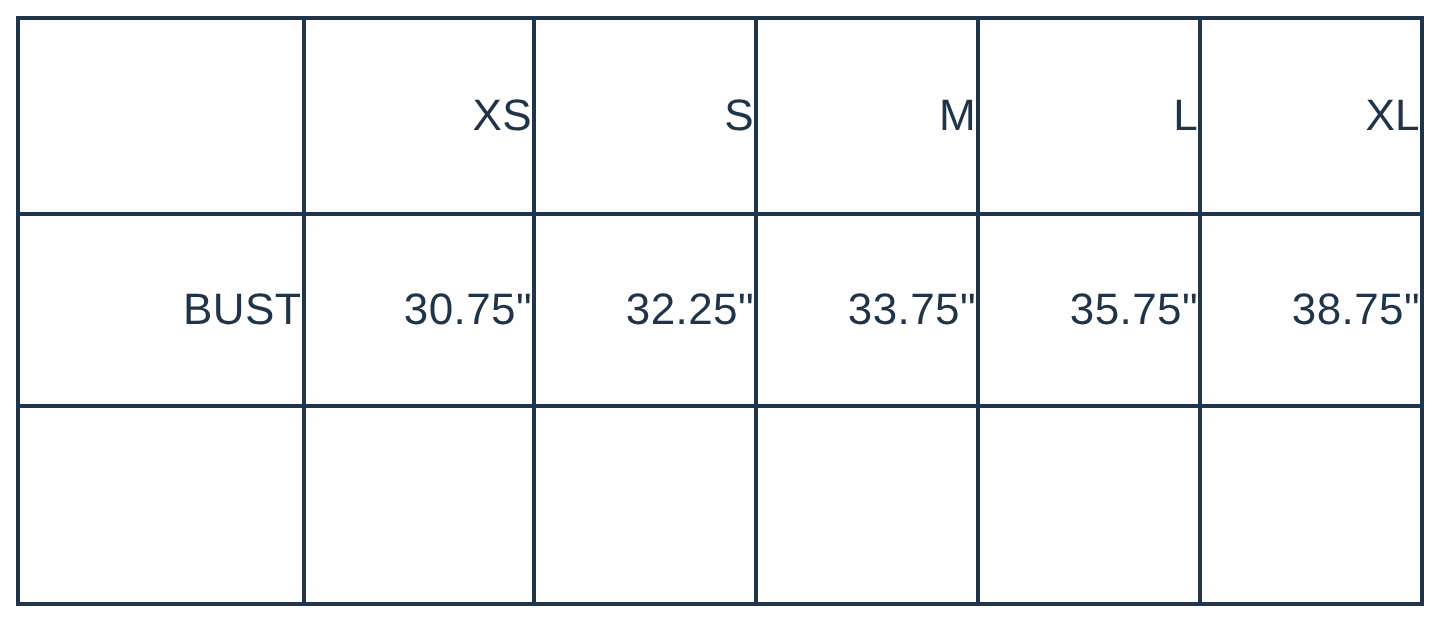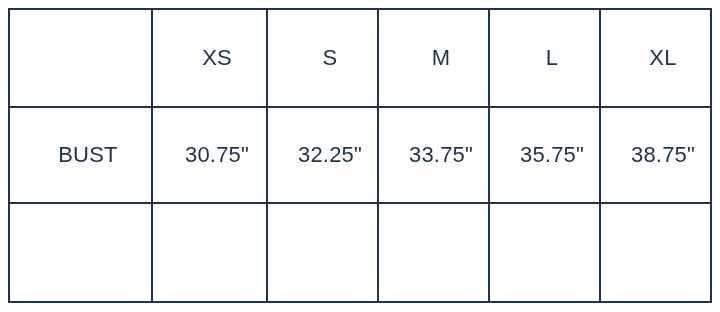--- a/index.html
+++ b/index.html
@@ -29,21 +29,21 @@
     height: 295px;
     table-layout: fixed;
     background: #fefefe;
   }
   table.size-chart td {
     border: 2px solid #203549;
     color: #1f3349;
     font-size: 22px;
     font-weight: 400;
     letter-spacing: 0.2px;
-    text-align: center;
+    text-align: right;
     vertical-align: middle;
     padding: 0 0 0 15px;
     line-height: 1.1;
     white-space: nowrap;
     overflow: hidden;
     background: #fefefe;
   }
   
   table.size-chart col.c-label { width: 143px; }
   table.size-chart col.c-size1 { width: 115px; }

